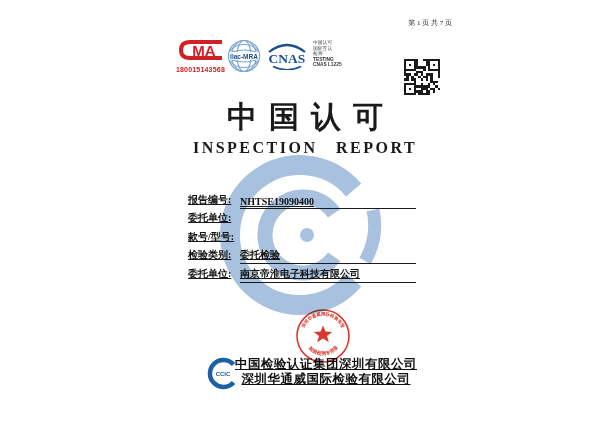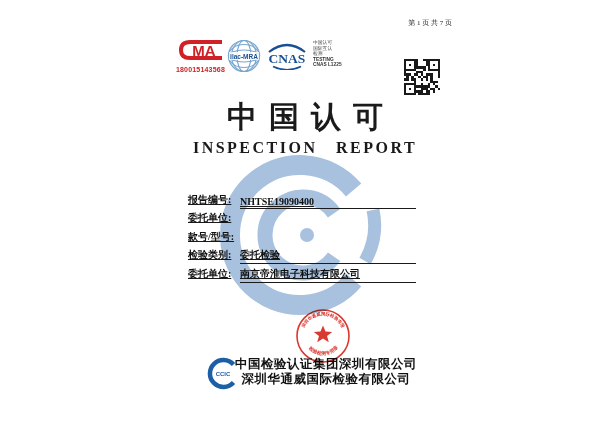--- a/index.html
+++ b/index.html
@@ -38,21 +38,21 @@
   
   .form{left:188px;top:190px;z-index:2;}
   .frow{display:flex;align-items:flex-end;height:18.5px;text-decoration:underline;}
   .flabel{width:52px;font-size:10px;font-weight:bold;white-space:nowrap;padding-bottom:2px;color:#111;}
   .fvalue{width:176px;text-align:left;border-bottom:1px solid #1a1a1a;font-size:10px;
           font-weight:bold;padding-bottom:1px;color:#111;}
 
   
   .ccic-logo{left:204px;top:355px;z-index:2;}
   .company{left:226px;top:357px;width:200px;text-align:center;z-index:2;
-    font-family:"Liberation Sans","DejaVu Sans",sans-serif;font-weight:bold;color:#111;}
+    font-family:"Liberation Sans","DejaVu Sans",sans-serif;font-weight:bold;color:#111;text-decoration:underline;}
   .company-line{font-size:12.5px;line-height:15px;letter-spacing:.5px;}
   .seal{left:294px;top:307px;z-index:3;opacity:.92;mix-blend-mode:multiply;}
 </style>
 </head>
 <body>
 
 <div class="abs watermark">
   <svg width="200" height="200" viewBox="0 0 200 200">
     <g stroke="#a7c1de" fill="none">
       <path d="M150.6 52 A70 70 0 1 0 150.6 142" stroke-width="20"></path>

